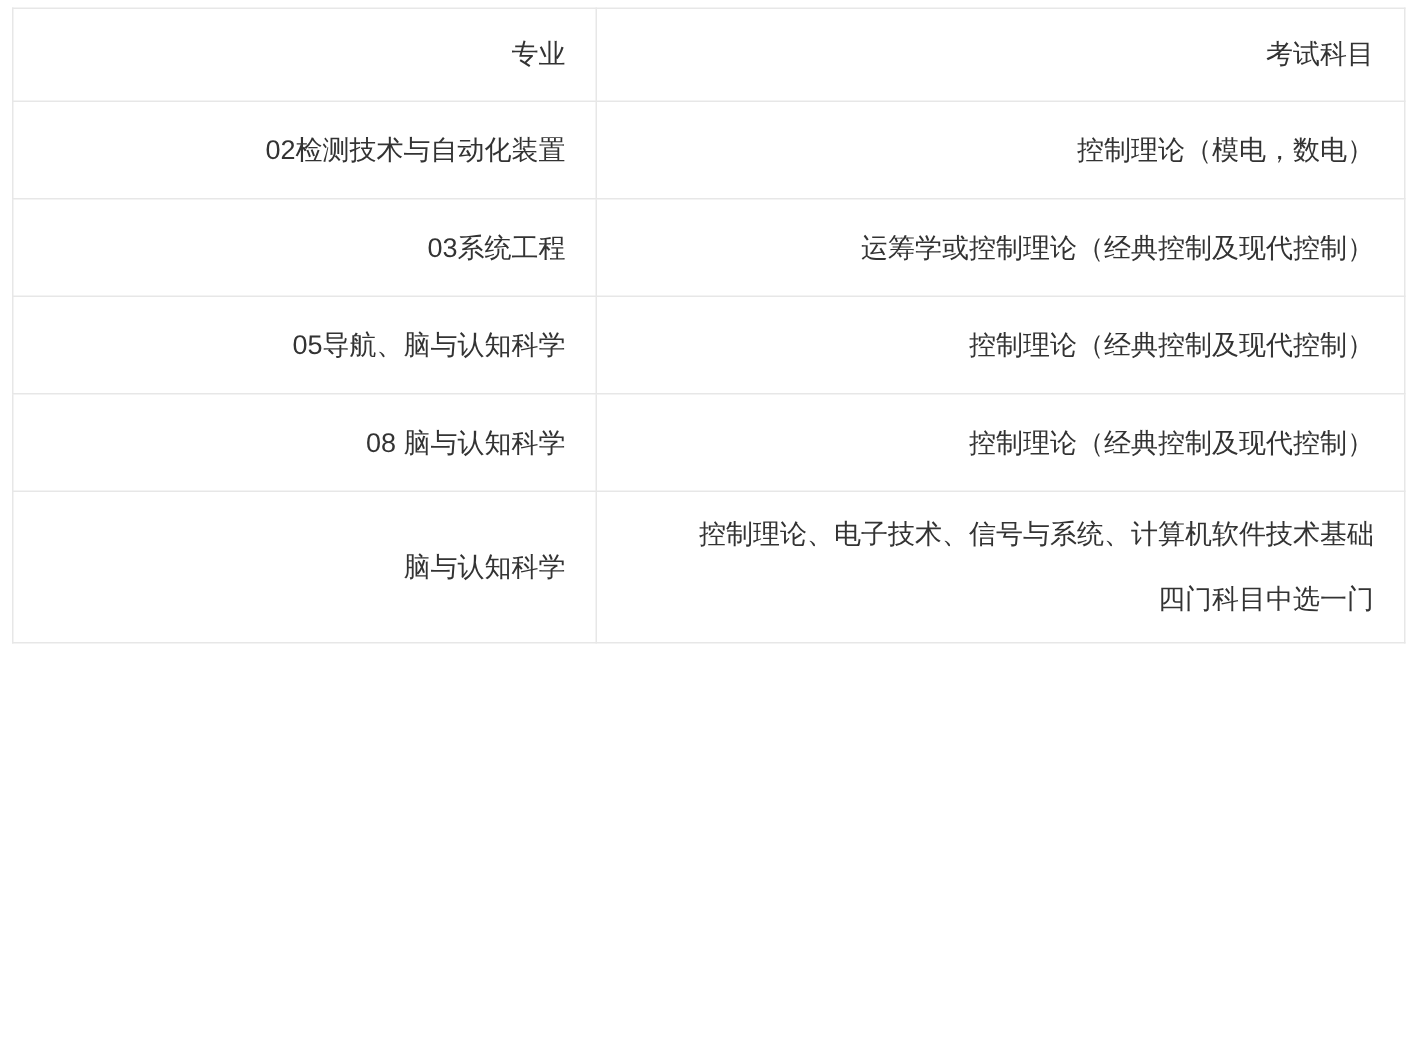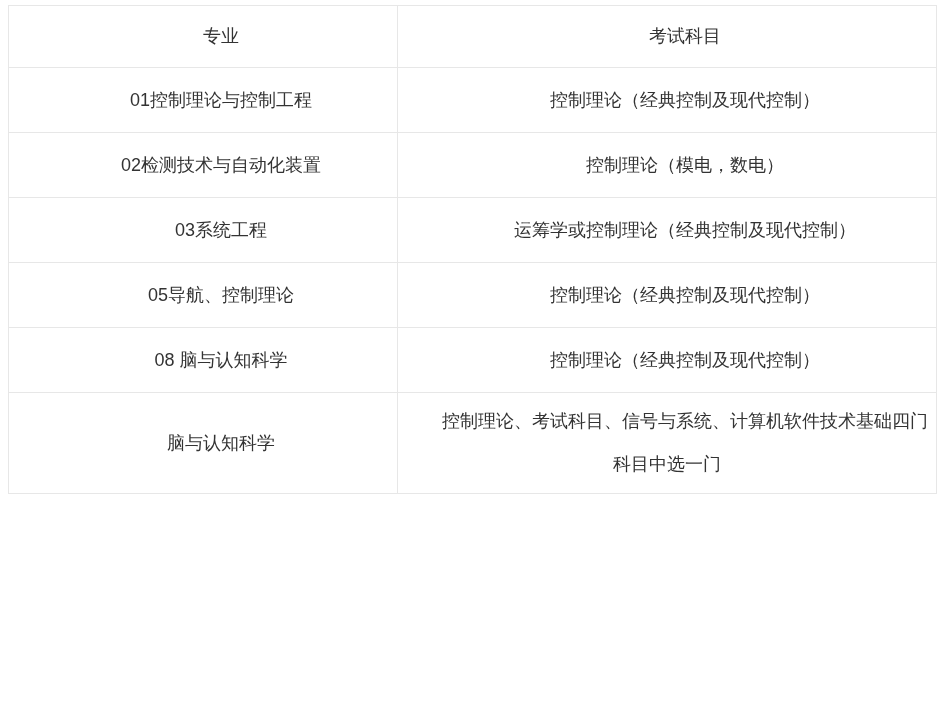--- a/index.html
+++ b/index.html
@@ -22,24 +22,24 @@
     width: 929px;
     background: var(--bg-color, #ffffff);
   }
   table.exam-table col.col-major { width: 389px; }
   table.exam-table th,
   table.exam-table td {
     border: 1px solid var(--border-color, #e7e7e7);
     color: var(--text-color, #333333);
     font-size: 18px;
     font-weight: normal;
-    text-align: center;
+    text-align: right;
     vertical-align: middle;
     line-height: 43px;
-    padding: 0 2px;
+    padding: 0 20px;
     text-indent: 36px;
     overflow: hidden;
     word-break: break-all;
   }
   table.exam-table thead th { height: 61px; }
   table.exam-table tbody td { height: 64px; }
   table.exam-table tbody tr.tall td { height: 100px; }
 </style>
 </head>
 <body style="background: rgb(255, 255, 255);">
@@ -51,38 +51,34 @@
       <col class="col-subjects">
     </colgroup>
     <thead>
       <tr>
         <th>专业</th>
         <th>考试科目</th>
       </tr>
     </thead>
     <tbody>
       <tr>
-        <td>01控制理论与控制工程</td>
-        <td>控制理论（经典控制及现代控制）</td>
-      </tr>
-      <tr>
         <td>02检测技术与自动化装置</td>
         <td>控制理论（模电，数电）</td>
       </tr>
       <tr>
         <td>03系统工程</td>
         <td>运筹学或控制理论（经典控制及现代控制）</td>
       </tr>
       <tr>
-        <td>05导航、控制理论</td>
+        <td>05导航、脑与认知科学</td>
         <td>控制理论（经典控制及现代控制）</td>
       </tr>
       <tr>
         <td>08 脑与认知科学</td>
         <td>控制理论（经典控制及现代控制）</td>
       </tr>
       <tr class="tall">
         <td>脑与认知科学</td>
-        <td>控制理论、考试科目、信号与系统、计算机软件技术基础四门科目中选一门</td>
+        <td>控制理论、电子技术、信号与系统、计算机软件技术基础四门科目中选一门</td>
       </tr>
     </tbody>
   </table>
 </div>
 
 </body></html>

